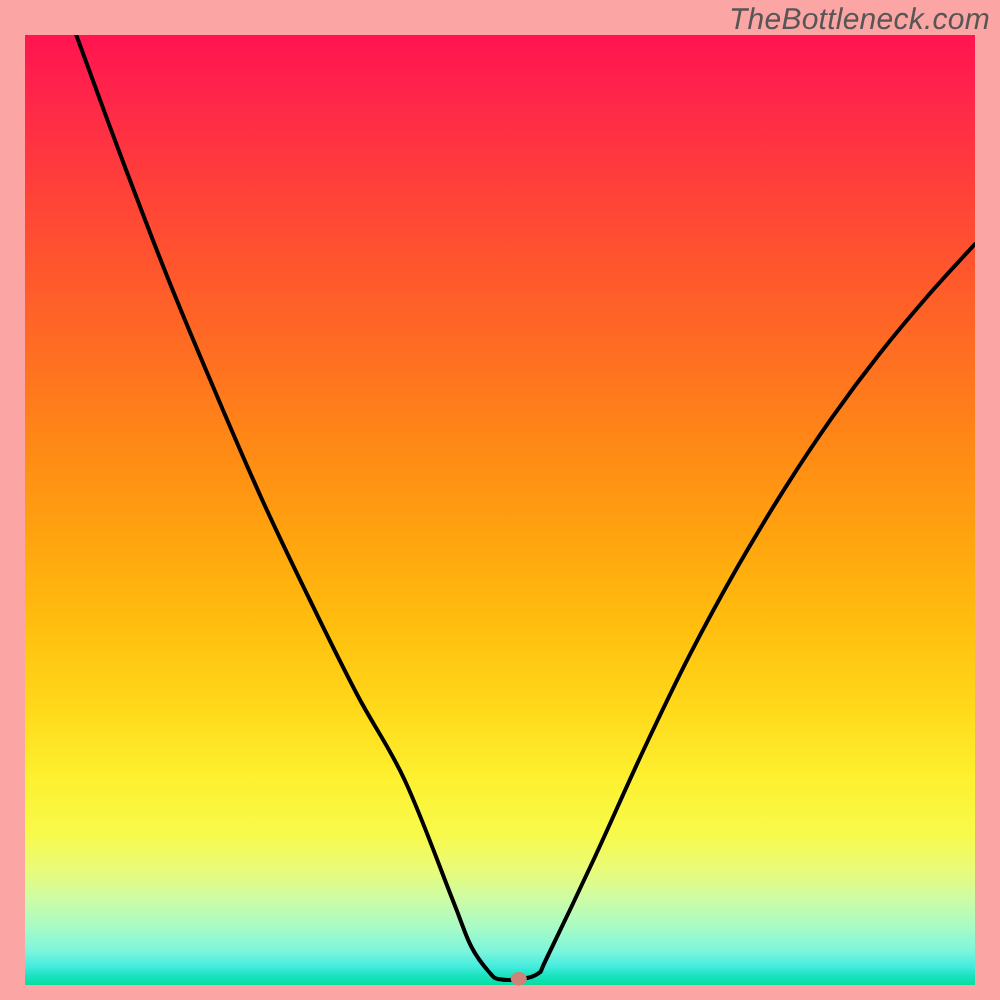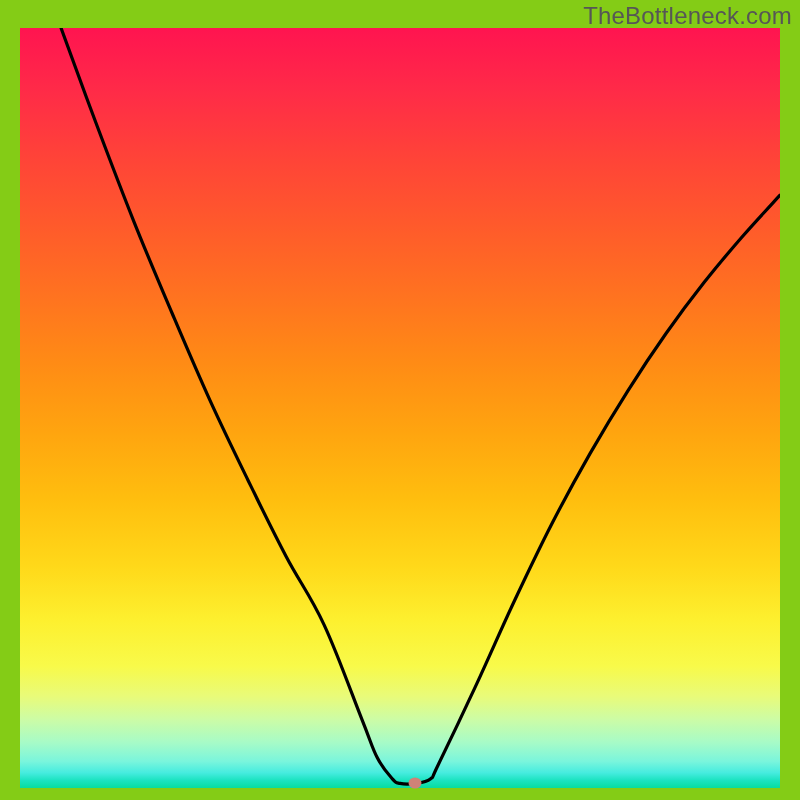--- a/index.html
+++ b/index.html
@@ -1,21 +1,22 @@
 <!DOCTYPE html>
 <html><head>
 <meta charset="utf-8">
 <style>
   * { margin: 0; padding: 0; box-sizing: border-box; }
   html, body { width: 800px; height: 800px; overflow: hidden; background: #000; }
   .frame {
     position: relative;
     width: 800px;
     height: 800px;
-    background: #84cc16;
+    background: #fca5a5;
+    font-style: italic;
   }
   .watermark {
     position: absolute;
     top: 2px;
     right: 8px;
     font-family: Arial, Helvetica, sans-serif;
     font-size: 24px;
     font-weight: 500;
     color: #565656;
     letter-spacing: 0.2px;

